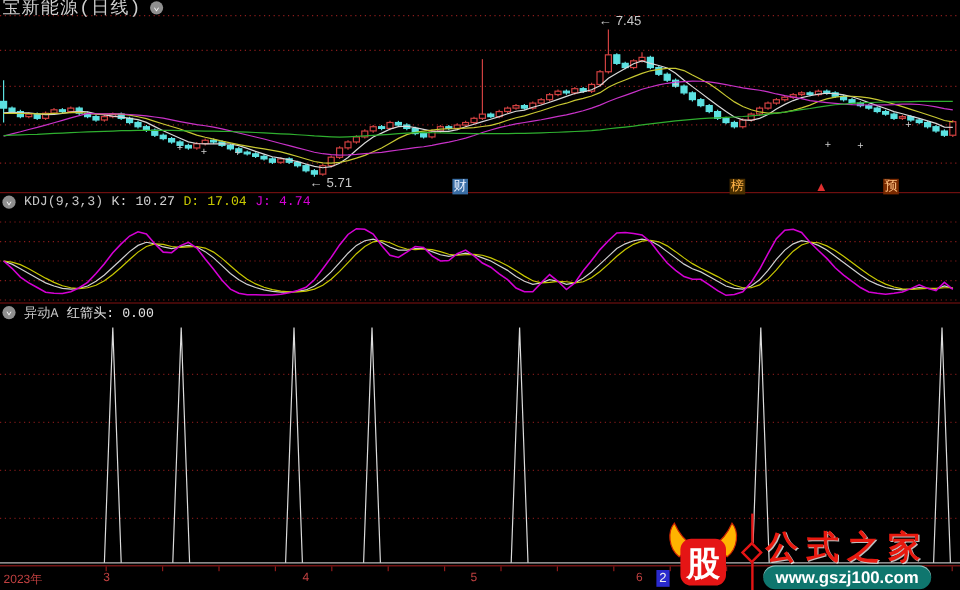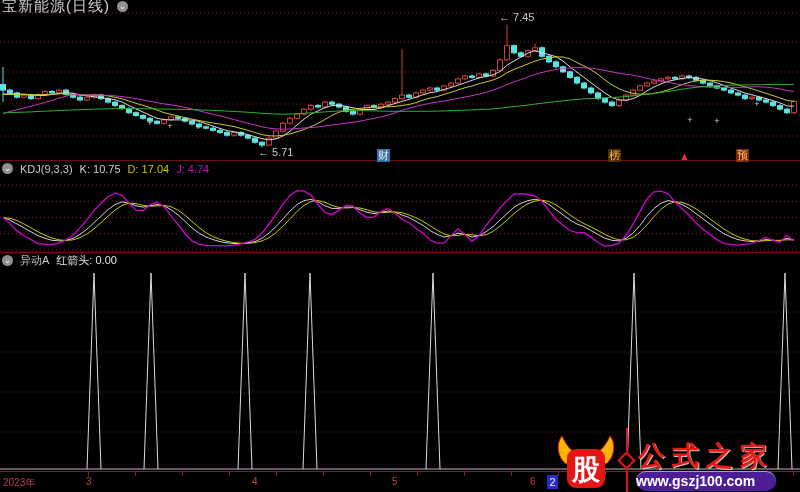--- a/index.html
+++ b/index.html
@@ -3,21 +3,21 @@
 <meta charset="utf-8">
 <style>
   html,body{margin:0;padding:0;background:#000;}
   #app{position:relative;width:800px;height:492px;background:#000;overflow:hidden;
        font-family:"Liberation Sans",sans-serif;-webkit-font-smoothing:none;}
   svg{position:absolute;left:0;display:block;font-family:"Liberation Sans",sans-serif;}
   #main-chart{top:0;}
   #kdj-chart{top:160px;}
   #signal-chart{top:252px;}
   .titlebar{position:absolute;left:2px;display:flex;align-items:center;gap:7px;
-            font-size:11px;color:#c8c8c8;white-space:nowrap;z-index:5;pointer-events:none;}
+            font-size:11px;color:#c8c8c8;white-space:nowrap;z-index:5;pointer-events:none;font-family:Liberation Mono, monospace;}
   .titlebar .circle-icon{pointer-events:auto;width:11px;height:11px;background:#8f8f8f;border-radius:50%;
             display:inline-flex;align-items:center;justify-content:center;
             color:#fff;font-size:9px;line-height:9px;flex:0 0 auto;}
   #main-title-bar{top:0;height:13px;}
   #main-title-bar .stock-name{font-size:15px;letter-spacing:1px;color:#cfcfcf;}
   #kdj-title-bar{top:162px;height:13px;}
   #signal-title-bar{top:254px;height:13px;}
   .sep{position:absolute;left:0;width:800px;height:1px;background:#6e0f0f;}
   .marker{position:absolute;width:13px;height:13px;font-size:11px;line-height:13px;
           text-align:center;z-index:6;}
@@ -28,22 +28,22 @@
   #axisbar .badge{position:absolute;top:3px;left:547px;width:11px;height:14px;background:#2a2ace;
            color:#efefef;font-size:11px;line-height:14px;text-align:center;}
   #watermark{position:absolute;left:552px;top:428px;width:228px;height:64px;z-index:10;}
   #wm-divider{position:absolute;left:74px;top:0;width:2px;height:64px;background:#e51515;}
   #wm-diamond{position:absolute;left:68px;top:26px;width:9px;height:9px;border:2px solid #e51515;
            background:#000;transform:rotate(45deg);}
   #wm-brand{position:absolute;left:86px;top:10px;width:142px;font-size:27px;font-weight:bold;
            color:#e8190f;letter-spacing:7px;white-space:nowrap;
            text-shadow:1px 1px 0 rgba(255,255,255,0.75);}
   #wm-pill{position:absolute;left:84px;top:43px;width:140px;height:20px;border-radius:10px;
-           background:#4c1d95;box-shadow:inset 0 1px 0 rgba(255,255,255,0.55);
-           color:#fff;font-weight:bold;font-size:14px;line-height:20px;}
+           background:#0f766e;box-shadow:inset 0 1px 0 rgba(255,255,255,0.55);
+           color:#fff;font-weight:bold;font-size:14px;line-height:20px;text-align:center;}
   #wm-bull{position:absolute;left:2px;top:6px;}
 </style>
 </head>
 <body>
 
 <div id="app">
 
   <svg id="main-chart" width="800" height="160">
       <line x1="0" x2="800" y1="13" y2="13" stroke="#8a1c1c" stroke-dasharray="1,3"></line>
       <line x1="0" x2="800" y1="42" y2="42" stroke="#8a1c1c" stroke-dasharray="1,3"></line>
@@ -320,21 +320,21 @@
   <div class="titlebar" id="main-title-bar">
     <span class="stock-name">宝新能源(日线)</span>
     <span class="circle-icon">⌄</span>
   </div>
 
   <div class="sep" style="top:160px;"></div>
 
   <div class="titlebar" id="kdj-title-bar">
     <span class="circle-icon">⌄</span>
     <span>KDJ(9,3,3)</span>
-    <span style="color:#d0d0d0;">K: 10.75</span>
+    <span style="color:#d0d0d0;">K: 10.27</span>
     <span style="color:#c8c800;">D: 17.04</span>
     <span style="color:#d400d4;">J: 4.74</span>
   </div>
 
   <div class="sep" style="top:252px;"></div>
 
   <div class="titlebar" id="signal-title-bar">
     <span class="circle-icon">⌄</span>
     <span>异动A</span>
     <span style="color:#e0e0e0;">红箭头: 0.00</span>

